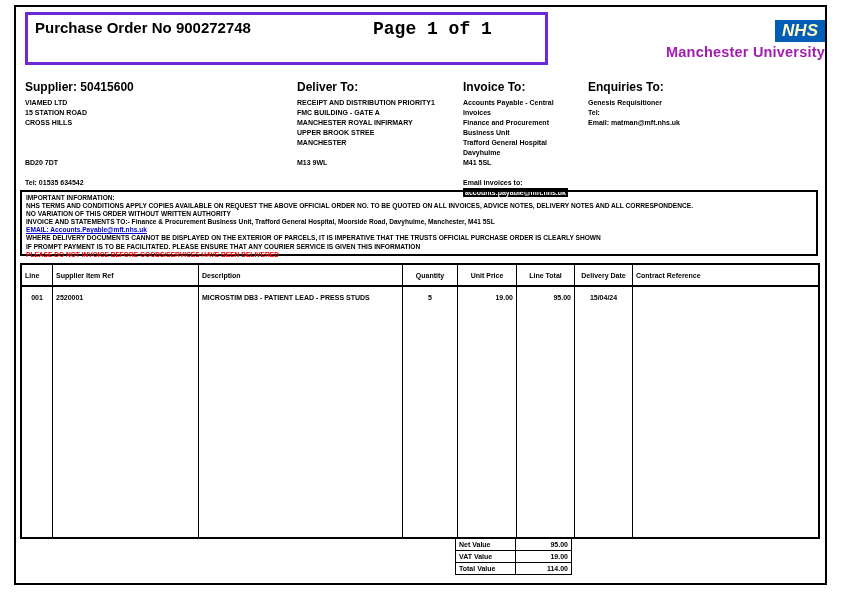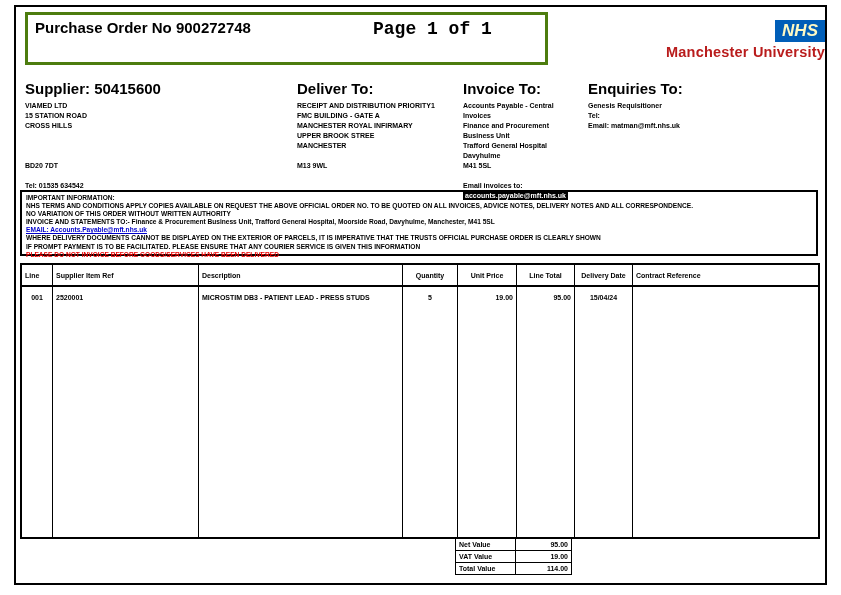--- a/index.html
+++ b/index.html
@@ -4,35 +4,35 @@
 <style>
   html,body{margin:0;padding:0;background:#fff;}
   body{width:841px;height:595px;position:relative;overflow:hidden;
        font-family:"Liberation Sans",sans-serif;color:#000;}
 
   .page-border{position:absolute;left:14px;top:5px;width:809px;height:576px;
                border:2px solid #000;}
 
   
   .header-box{position:absolute;left:25px;top:12px;width:523px;height:53px;
-              border:3px solid #4d7c0f;background:#fff;box-sizing:border-box;}
+              border:3px solid #6d28d9;background:#fff;box-sizing:border-box;}
   .header-box .po-no{position:absolute;left:7px;top:4px;font-size:15px;font-weight:bold;}
   .header-box .page-label{position:absolute;left:345px;top:4px;font-size:18px;font-weight:bold;font-family:Liberation Mono, monospace;}
   .header-box .date-order{position:absolute;left:7px;top:25px;font-size:15px;font-weight:bold;}
 
   
   .logo{position:absolute;right:16px;top:20px;width:230px;text-align:right;}
   .nhs-box{display:inline-block;background:#005EB8;color:#fef9c3;font-style:italic;
            font-weight:bold;font-size:17px;line-height:19px;padding:1px 7px 2px;}
-  .org{font-size:14.5px;font-weight:bold;color:#b91c1c;letter-spacing:.2px;margin-top:2px;}
+  .org{font-size:14.5px;font-weight:bold;color:#a21caf;letter-spacing:.2px;margin-top:2px;}
   .sub{font-size:9.5px;font-weight:bold;color:#005EB8;margin-top:1px;}
 
   
   .col{position:absolute;top:80px;font-size:7px;font-weight:bold;}
-  .col-title{font-size:15px;font-weight:bold;margin-bottom:4px;}
+  .col-title{font-size:12px;font-weight:bold;margin-bottom:4px;}
   .line{min-height:10px;line-height:10px;}
   .col-supplier{left:25px;width:250px;}
   .col-deliver{left:297px;width:170px;}
   .col-invoice{left:463px;width:120px;}
   .col-enquiries{left:588px;width:160px;}
   .highlight-email{display:inline-block;background:#000;color:#fff;padding:0 2px;line-height:9px;}
 
   
   .important{position:absolute;left:20px;top:190px;width:798px;height:66px;
              border:2px solid #000;box-sizing:border-box;padding:2px 4px;

